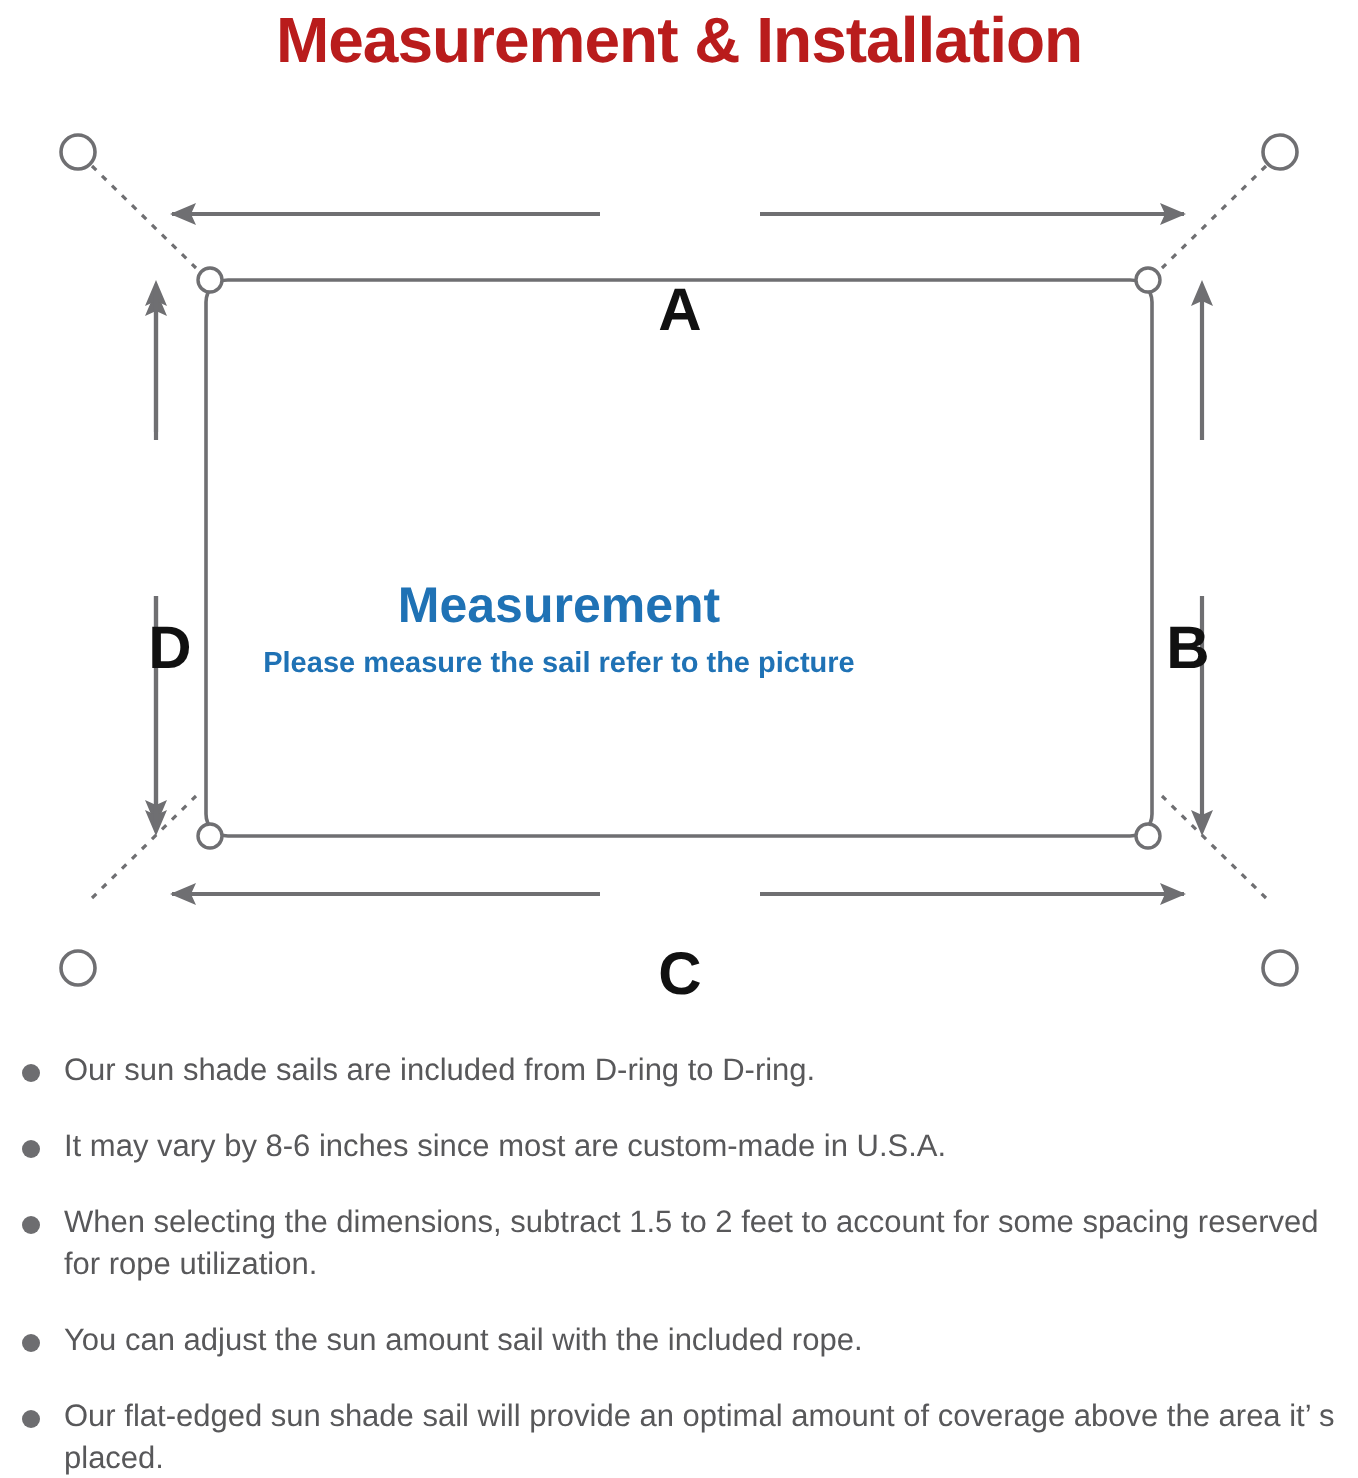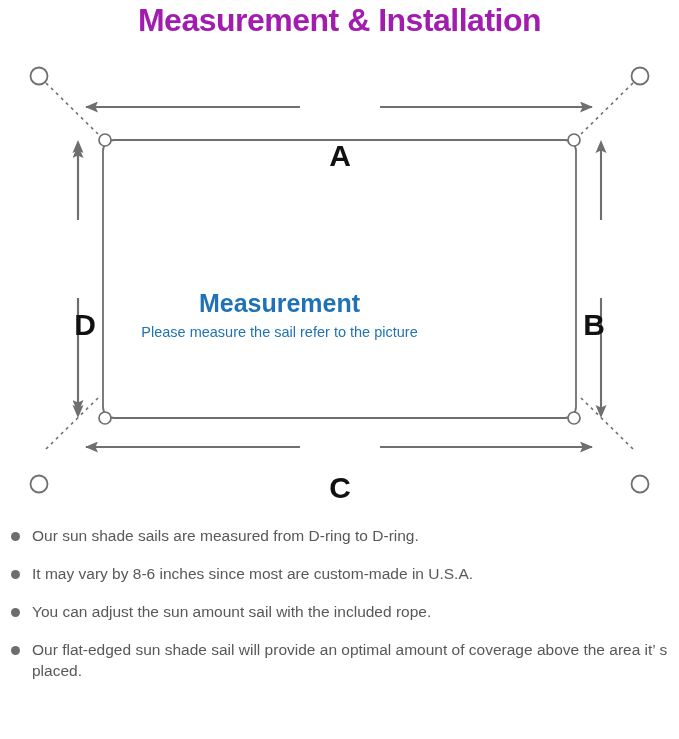--- a/index.html
+++ b/index.html
@@ -21,21 +21,21 @@
     left: 0;
     top: 0;
     width: 679px;
     height: 42px;
     line-height: 40px;
     text-align: center;
     font-family: "Liberation Sans", sans-serif;
     font-weight: bold;
     font-size: 32px;
     letter-spacing: -0.5px;
-    color: #a21caf;
+    color: #b91c1c;
     white-space: nowrap;
   }
 
   
   #diagram {
     position: absolute;
     left: 0;
     top: 48px;
     width: 679px;
     height: 465px;
@@ -55,21 +55,21 @@
   .center-title {
     font-family: "Liberation Sans", sans-serif;
     font-weight: bold;
     font-size: 25px;
     color: #1f72b5;
     line-height: 30px;
     white-space: nowrap;
   }
   .center-sub {
     font-family: "Liberation Sans", sans-serif;
-    font-weight: normal;
+    font-weight: bold;
     font-size: 14.5px;
     color: #1f72b5;
     line-height: 22px;
     margin-top: 3px;
     white-space: nowrap;
   }
 
   .dim-letter {
     position: absolute;
     font-family: "Liberation Sans", sans-serif;
@@ -190,27 +190,31 @@
 
   <div class="dim-letter" id="dim-a">A</div>
   <div class="dim-letter" id="dim-b">B</div>
   <div class="dim-letter" id="dim-c">C</div>
   <div class="dim-letter" id="dim-d">D</div>
 </div>
 
 <div id="notes">
   <div class="note-item">
     <span class="note-bullet"></span>
-    <span>Our sun shade sails are measured from D-ring to D-ring.</span>
+    <span>Our sun shade sails are included from D-ring to D-ring.</span>
   </div>
   <div class="note-item">
     <span class="note-bullet"></span>
     <span>It may vary by 8-6 inches since most are custom-made in U.S.A.</span>
   </div>
   <div class="note-item">
     <span class="note-bullet"></span>
+    <span>When selecting the dimensions, subtract 1.5 to 2 feet to account for some spacing reserved for rope utilization.</span>
+  </div>
+  <div class="note-item">
+    <span class="note-bullet"></span>
     <span>You can adjust the sun amount sail with the included rope.</span>
   </div>
   <div class="note-item">
     <span class="note-bullet"></span>
     <span>Our flat-edged sun shade sail will provide an optimal amount of coverage above the area it’ s placed.</span>
   </div>
 </div>
 
 </body></html>

